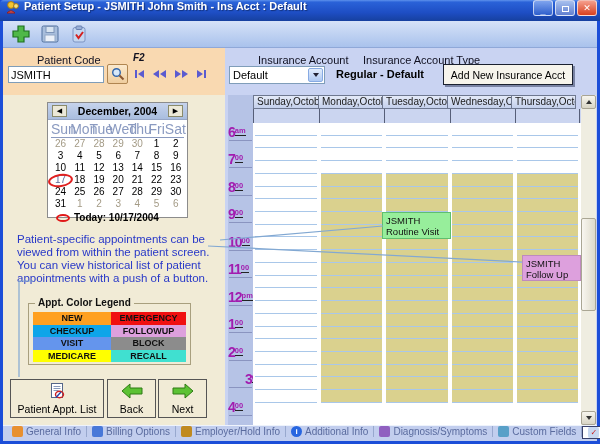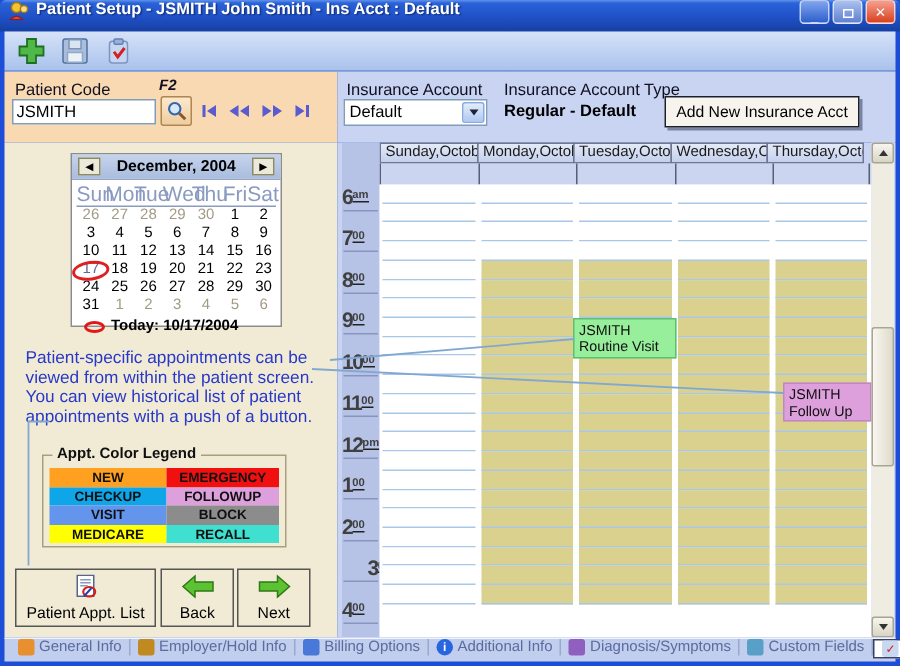--- a/index.html
+++ b/index.html
@@ -25,21 +25,21 @@
     background:linear-gradient(#D6E2F8,#A9C2EC);display:flex;align-items:center;padding-left:4px;border-bottom:1px solid #8FA8D8;}
   .tbtn{width:27px;height:24px;display:flex;align-items:center;justify-content:center;margin-right:2px;}
 
   
   .band-left{position:absolute;left:3px;top:48px;width:222px;height:47px;background:#F9D9B1;}
   .left-main{position:absolute;left:3px;top:95px;width:222px;height:330px;background:#F1EBD6;}
   .band-right{position:absolute;left:225px;top:48px;width:372px;height:47px;background:#C9D3F2;}
   .sched-bg{position:absolute;left:225px;top:95px;width:372px;height:330px;background:#C9D3F2;}
 
   
-  .lbl{position:absolute;font-size:11px;color:#101020;}
+  .lbl{position:absolute;font-size:11px;color:#101020;margin-left:27px;}
   .f2{font-style:italic;font-weight:bold;font-size:10px;}
   .txtin{position:absolute;left:8px;top:66px;width:96px;height:17px;border:1px solid #7F9DB9;font-size:11px;padding:0 2px;background:#fff;}
   .searchbtn{position:absolute;left:107px;top:64px;width:21px;height:20px;background:linear-gradient(#FBE9CD,#EFCD9E);
     border:1px solid #B08550;border-radius:2px;display:flex;align-items:center;justify-content:center;}
   .navgrp{position:absolute;left:135px;top:70px;display:flex;gap:9px;align-items:center;}
   .nav{display:flex;gap:1px;align-items:center;}
   .tl{width:0;height:0;border-top:4px solid transparent;border-bottom:4px solid transparent;border-right:6px solid #5B5BD0;}
   .tr{width:0;height:0;border-top:4px solid transparent;border-bottom:4px solid transparent;border-left:6px solid #5B5BD0;}
   .nbar{width:2px;height:8px;background:#5B5BD0;}
 
@@ -85,21 +85,21 @@
   .panelbtn .cap{font-size:10.5px;color:#000;}
 
   
   #day-headers{position:absolute;left:253px;top:95px;height:14px;display:flex;}
   .day-hdr{height:14px;background:linear-gradient(#E4EAF8,#C4D0EC);border:1px solid #6E7890;margin-left:-1px;
     font-size:10px;color:#1A1A1A;padding:0 0 0 3px;line-height:12px;white-space:nowrap;overflow:hidden;}
   .day-hdr:first-child{margin-left:0;}
   #substrip{position:absolute;left:253px;top:109px;width:328px;height:14px;background:#CBD5F0;}
   .vline{position:absolute;top:0;width:1px;height:14px;background:#565E78;}
   #time-gutter{position:absolute;left:228px;top:95px;width:25px;height:330px;background:#B6C3E6;overflow:hidden;}
-  .hr{position:absolute;left:0;width:25px;height:27px;color:#404040;}
+  .hr{position:absolute;left:0;width:25px;height:27px;color:#a21caf;}
   .hr .num{font-size:14px;font-weight:bold;letter-spacing:-1px;}
   .hr .suf{font-size:7.5px;font-weight:bold;border-bottom:1px solid #222;vertical-align:4px;}
   .hr::after{content:'';position:absolute;left:1px;width:23px;top:17px;border-top:1px solid #8A94C0;}
   #grid-cols{position:absolute;left:253px;top:123px;width:328px;height:302px;background:#FFFFFF;overflow:hidden;}
   .col{position:absolute;top:0;height:302px;}
   .slot{height:12.727px;border-bottom:1px solid #A9C7E9;background:#fff;}
   .slot.busy{background:var(--busy,#DAD18E);}
   #appt-layer{position:absolute;left:253px;top:123px;width:328px;height:302px;pointer-events:none;}
   .appt{position:absolute;border:1px solid;font-size:9.5px;line-height:11px;padding:2px 0 0 3px;color:#101010;overflow:hidden;pointer-events:auto;}
 
@@ -492,26 +492,26 @@
         <span class="arr-dn"></span>
       </span>
   </div>
 
   <div id="tabbar">
       <div class="tab">
         <span class="tab-ic people-icon" style="background: rgb(232, 144, 48);"></span>
         <span>General Info</span>
       </div>
       <div class="tab">
+        <span class="tab-ic billing-icon" style="background: rgb(72, 120, 216);"></span>
+        <span>Billing Options</span>
+      </div>
+      <div class="tab">
         <span class="tab-ic employer-icon" style="background: rgb(192, 138, 32);"></span>
         <span>Employer/Hold Info</span>
-      </div>
-      <div class="tab">
-        <span class="tab-ic billing-icon" style="background: rgb(72, 120, 216);"></span>
-        <span>Billing Options</span>
       </div>
       <div class="tab">
         <span class="tab-ic info-icon" style="background: rgb(40, 102, 224); color: rgb(255, 255, 255);">i</span>
         <span>Additional Info</span>
       </div>
       <div class="tab">
         <span class="tab-ic diagnosis-icon" style="background: rgb(144, 96, 192);"></span>
         <span>Diagnosis/Symptoms</span>
       </div>
       <div class="tab">

